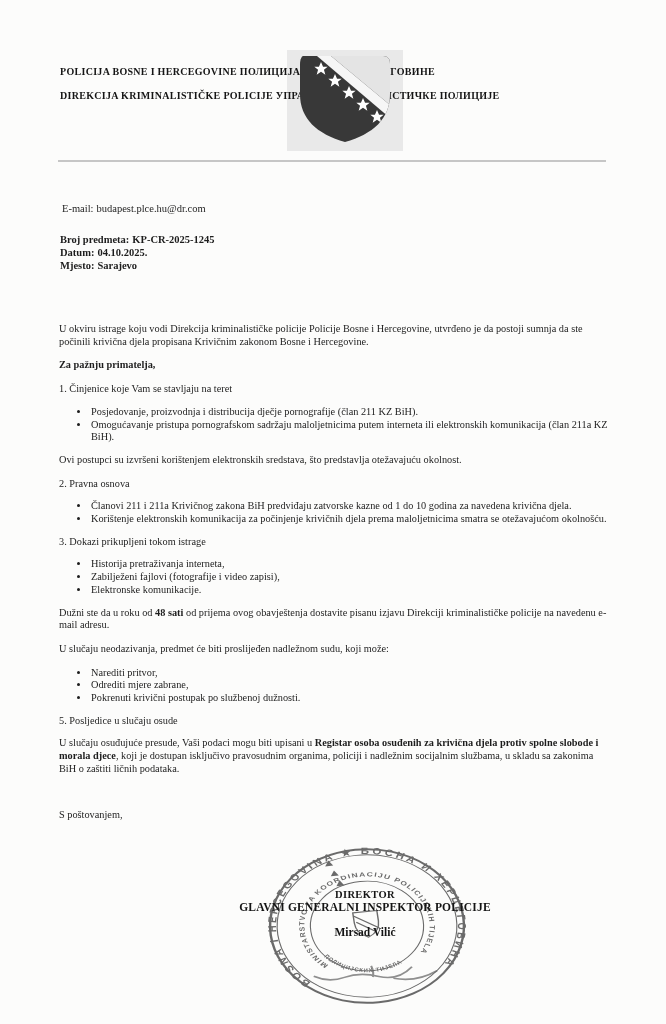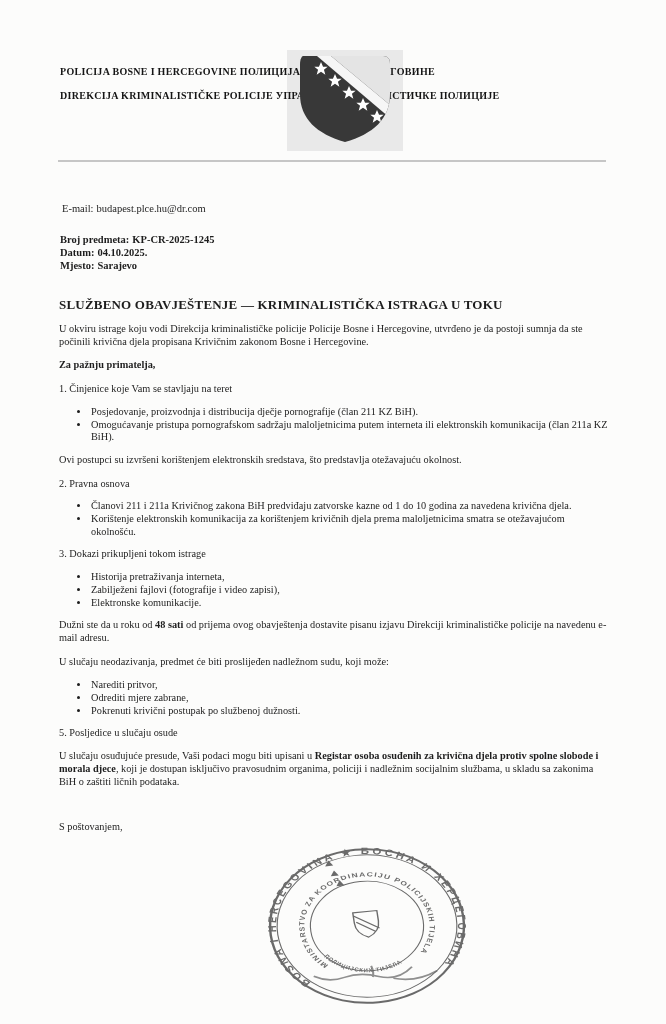--- a/index.html
+++ b/index.html
@@ -79,37 +79,36 @@
       <span class="lbl">Broj predmeta:</span><span>KP-CR-2025-1245</span>
     </div>
     <div>
       <span class="lbl">Datum:</span><span>04.10.2025.</span>
     </div>
     <div>
       <span class="lbl">Mjesto:</span><span>Sarajevo</span>
     </div>
   </div>
 
-  <div class="title">SLUŽBENO OBAVJEŠTENJE — KRIMINALISTIČKA ISTRAGA U TOKU</div>
 
   <div class="bodyflow">
     <p>U okviru istrage koju vodi Direkcija kriminalističke policije Policije Bosne i Hercegovine, utvrđeno je da postoji sumnja da ste počinili krivična djela propisana Krivičnim zakonom Bosne i Hercegovine.</p>
     <p style="font-weight:bold">Za pažnju primatelja,</p>
 
     <div class="shead">1. Činjenice koje Vam se stavljaju na teret</div>
     <ul>
       <li>Posjedovanje, proizvodnja i distribucija dječje pornografije (član 211 KZ BiH).</li>
       <li>Omogućavanje pristupa pornografskom sadržaju maloljetnicima putem interneta ili elektronskih komunikacija (član 211a KZ BiH).</li>
     </ul>
     <p>Ovi postupci su izvršeni korištenjem elektronskih sredstava, što predstavlja otežavajuću okolnost.</p>
 
     <div class="shead">2. Pravna osnova</div>
     <ul>
       <li>Članovi 211 i 211a Krivičnog zakona BiH predviđaju zatvorske kazne od 1 do 10 godina za navedena krivična djela.</li>
-      <li>Korištenje elektronskih komunikacija za korištenjem krivičnih djela prema maloljetnicima smatra se otežavajućom okolnošću.</li>
+      <li>Korištenje elektronskih komunikacija za počinjenje krivičnih djela prema maloljetnicima smatra se otežavajućom okolnošću.</li>
     </ul>
 
     <div class="shead">3. Dokazi prikupljeni tokom istrage</div>
     <ul>
       <li>Historija pretraživanja interneta,</li>
       <li>Zabilježeni fajlovi (fotografije i video zapisi),</li>
       <li>Elektronske komunikacije.</li>
     </ul>
 
     <p><span>Dužni ste da u roku od </span><b>48 sati</b><span> od prijema ovog obavještenja dostavite pisanu izjavu Direkciji kriminalističke policije na navedenu e-mail adresu.</span></p>
@@ -154,14 +153,19 @@
         <path d="M 90,94 L 108,108"></path>
       </g>
       <g fill="none" stroke="#4b4b4b" stroke-width="2" opacity=".75">
         <path d="M 40,156 q 14,10 30,5 t 34,3 t 34,-8"></path>
         <path d="M 118,168 q 22,8 44,-4"></path>
         <path d="M 98,150 q 2,8 0,14"></path>
       </g>
     </g>
   </svg>
 
+  <div class="sig">
+    <div class="sig-role1">DIREKTOR</div>
+    <div class="sig-role2">GLAVNI GENERALNI INSPEKTOR POLICIJE</div>
+    <div class="sig-name">Mirsad Vilić</div>
+  </div>
 
 </div>
 
 </body></html>

